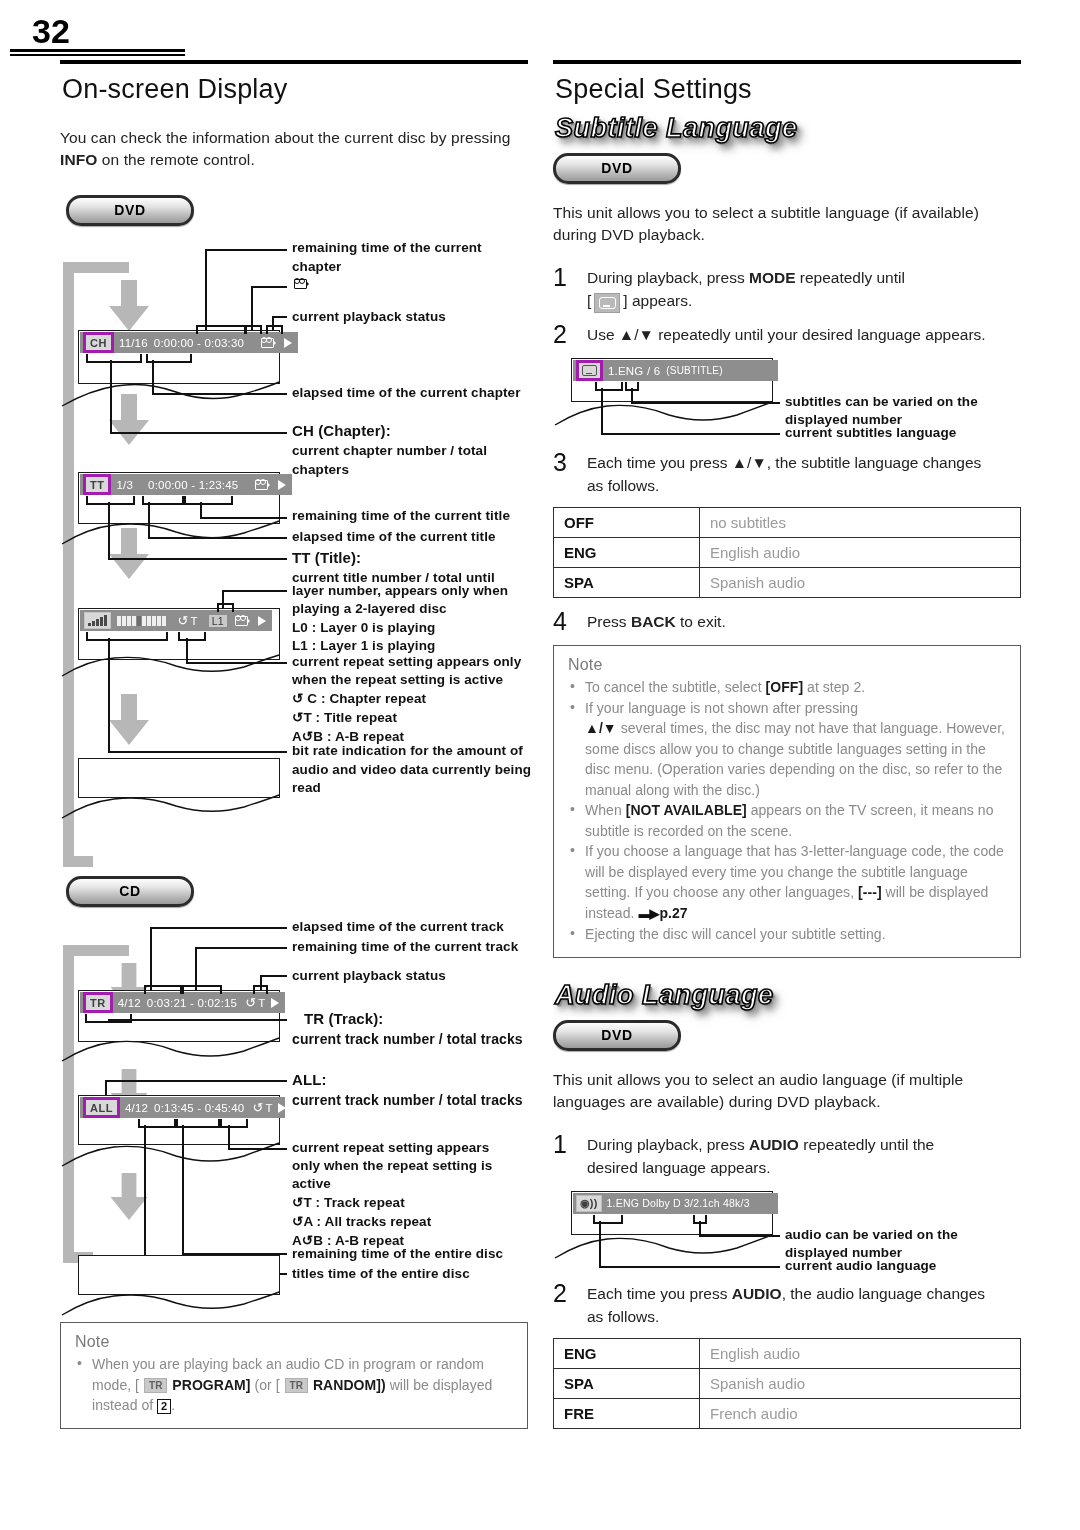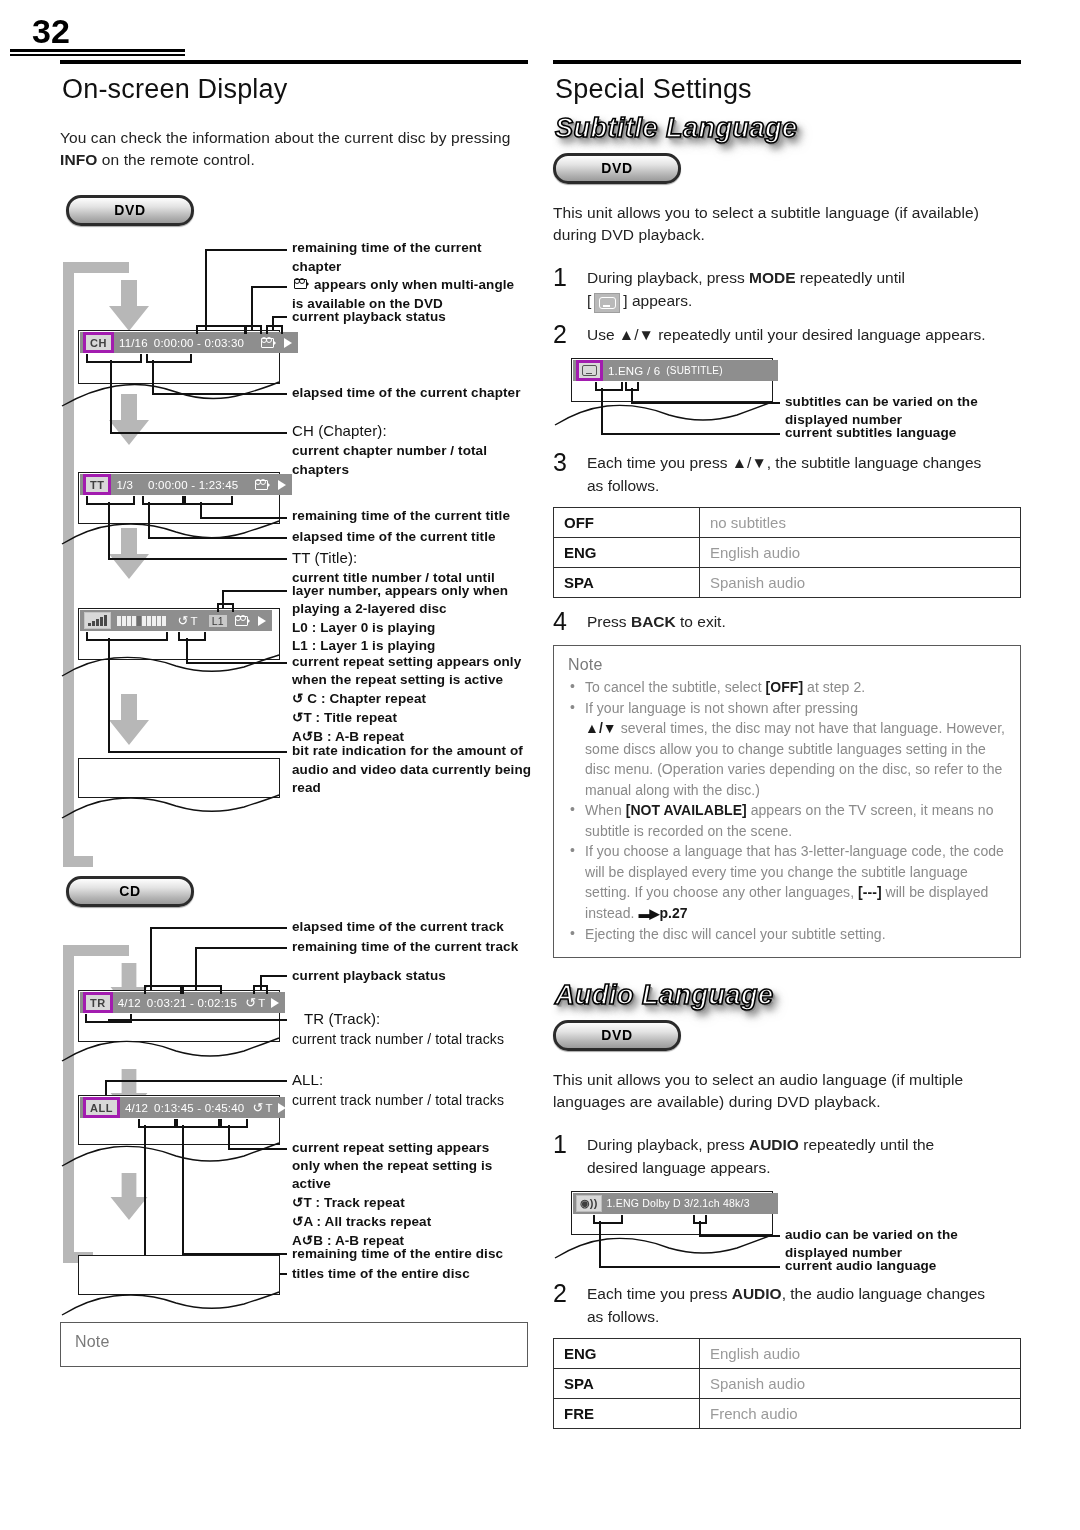--- a/index.html
+++ b/index.html
@@ -85,21 +85,21 @@
   .meter{display:inline-flex;align-items:flex-end;gap:1px;background:#d8d8d8;padding:2px 3px;height:11px;margin-right:6px;border:1px solid #c4c4c4;}
   .meter i{display:block;width:3px;background:#4a4a4a;}
   .blocks{display:inline-flex;gap:1.5px;margin-right:10px;}
   .blocks i{display:block;width:3.5px;height:10px;background:#efefef;}
   .blocks i.off{background:#6d6d6d;}
 
   
   .diagram{position:relative;margin-top:16px;height:0;}
   .dg{position:absolute;}
   .lbl{position:absolute;font-size:13.5px;font-weight:700;line-height:18.5px;color:#111;letter-spacing:.1px;}
-  .lbl.reg{font-weight:400;}
+  .lbl.reg{font-weight:700;}
   .ln-h{position:absolute;height:2.2px;background:#111;}
   .ln-v{position:absolute;width:2.2px;background:#111;}
   .g-arrow{position:absolute;color:#b7b7b7;}
   .g-rail{position:absolute;background:#b7b7b7;}
   .card{position:absolute;border:1.6px solid #1a1a1a;background:#fff;}
   .brk{position:absolute;border:2px solid #111;border-top:none;height:7px;}
   .brk-up{position:absolute;border:2px solid #111;border-bottom:none;height:7px;}
 
   
   .wave{position:absolute;}
@@ -181,21 +181,21 @@
 
       <div class="ln-h" style="left:145px;top:7px;width:82px;"></div>
       <div class="ln-v" style="left:145px;top:7px;height:83px;"></div>
       <div class="ln-h" style="left:191px;top:44px;width:36px;"></div>
       <div class="ln-v" style="left:191px;top:44px;height:46px;"></div>
       <div class="ln-h" style="left:212px;top:74px;width:15px;"></div>
       <div class="ln-v" style="left:212px;top:74px;height:16px;"></div>
 
       <div class="lbl" style="left:232px;top:-3px;width:235px;">remaining time of the current chapter</div>
       <div class="lbl" style="left:232px;top:34px;width:235px;">
-        <span class="cam dark"><span class="r1"></span><span class="r2"></span><span class="bd"></span><span class="ln"></span></span><span>appears only when multi-angle is available on the DVD</span>
+        <span class="cam dark"><span class="r1"></span><span class="r2"></span><span class="bd"></span><span class="ln"></span></span>
       </div>
       <div class="lbl" style="left:232px;top:66px;width:235px;">current playback status</div>
 
       <div class="card" style="left:18px;top:88px;width:200px;height:52px;"></div>
       <div class="dg" style="left:20px;top:90px;">
         <div class="osd">
           <span class="tag">CH</span>
           <span class="txt">11/16</span>
           <span class="txt">0:00:00 - 0:03:30</span>
           <span class="sp"></span>
@@ -456,20 +456,23 @@
       <div class="card" style="left:18px;top:332px;width:200px;height:38px;"></div>
       <div class="wave" style="left:0px;top:356px;">
         <svg width="232" height="40" viewBox="0 0 232 40">
             <path d="M2 36 Q 28 20 54 17 Q 86 13 116 24 Q 150 34 184 25 Q 206 18 219 13" fill="none" stroke="#111" stroke-width="1.4"></path>
           </svg>
       </div>
     </div>
 
     <div class="notebox" style="margin-top:415px;">
       <div class="note-title">Note</div>
+      <ul class="note-list">
+        <li><span>When you are playing back an audio CD in program or random mode, [ </span><span class="tagmini">TR</span><b> PROGRAM]</b><span> (or [ </span><span class="tagmini">TR</span><b> RANDOM])</b><span> will be displayed instead of </span><span class="boxnum">2</span><span>.</span></li>
+      </ul>
     </div>
   </div>
 
   <div class="col-right">
     <div class="h-rule"></div>
     <div class="h1">Special Settings</div>
 
     <div class="emboss" style="margin-top:6px;">Subtitle Language</div>
     <div style="margin-top:8px;">
       <span class="pill">DVD</span>

